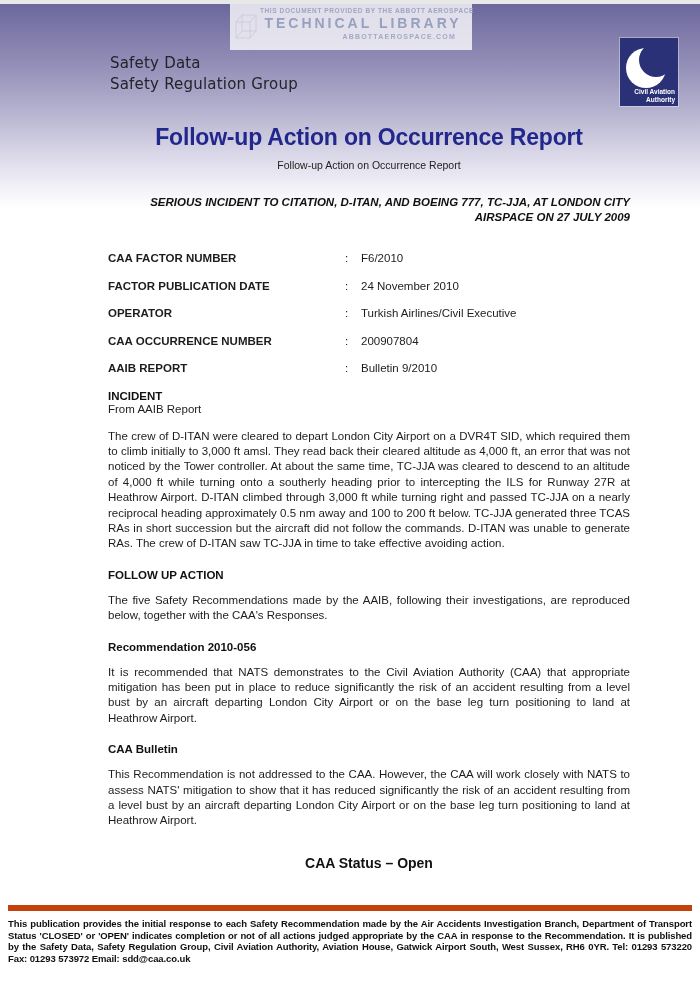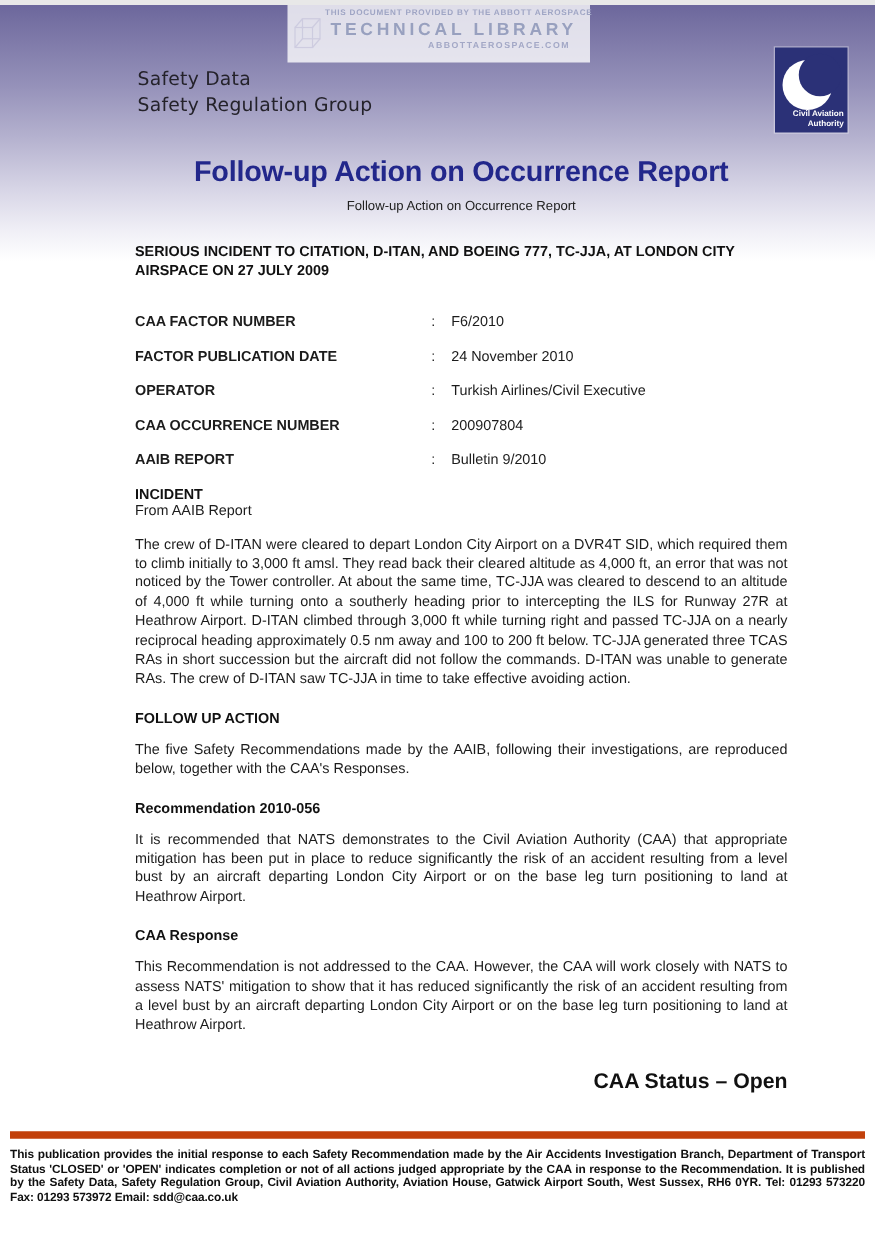--- a/index.html
+++ b/index.html
@@ -45,36 +45,36 @@
     font-size:6.5px; line-height:7.5px; font-weight:bold; text-align:right;
   }
   
   .content { position:absolute; left:108px; top:120px; width:522px; }
   .doc-title {
     font-size:23px; font-weight:bold; color:#22278b;
     text-align:center; letter-spacing:-0.2px;
   }
   .doc-subtitle { font-size:10.5px; color:#222; text-align:center; margin-top:8px; }
   .incident {
-    font-size:11.5px; font-weight:bold; 
-    text-align:left; margin-top:24px; line-height:14.5px; color:#111;
+    font-size:11.5px; font-weight:bold; font-style:italic;
+    text-align:right; margin-top:24px; line-height:14.5px; color:#111;
   }
   .kv { margin-top:28px; }
   .kv-row { display:flex; font-size:11.5px; margin-bottom:15.5px; }
   .kv-label { width:237px; font-weight:bold; }
   .kv-colon { width:16px; }
   .sec-head { font-size:11.5px; font-weight:bold; color:#111; }
   .mt17 { margin-top:17px; }
   .sub-line { font-size:11.5px; line-height:15px; }
   .para {
     font-size:11.5px; line-height:15.4px; text-align:justify;
     margin-top:12px; color:#1c1c1c;
   }
   .status-line {
-    font-size:17px; font-weight:bold; text-align:right; margin-top:26px; color:#111;
+    font-size:14px; font-weight:bold; text-align:center; margin-top:26px; color:#111;
   }
   
   .footer {
     position:absolute; left:8px; right:8px; top:901px;
     border-top:6px solid #c2410c; padding-top:7px;
   }
   .footer p {
     font-size:9.5px; font-weight:bold; line-height:11.5px;
     text-align:justify; color:#101010; letter-spacing:-0.1px;
   }
@@ -157,21 +157,21 @@
     <div class="sec-head">INCIDENT</div>
     <div class="sub-line">From AAIB Report</div>
     <p class="para">The crew of D-ITAN were cleared to depart London City Airport on a DVR4T SID, which required them to climb initially to 3,000 ft amsl. They read back their cleared altitude as 4,000 ft, an error that was not noticed by the Tower controller. At about the same time, TC-JJA was cleared to descend to an altitude of 4,000 ft while turning onto a southerly heading prior to intercepting the ILS for Runway 27R at Heathrow Airport. D-ITAN climbed through 3,000 ft while turning right and passed TC-JJA on a nearly reciprocal heading approximately 0.5 nm away and 100 to 200 ft below. TC-JJA generated three TCAS RAs in short succession but the aircraft did not follow the commands. D-ITAN was unable to generate RAs. The crew of D-ITAN saw TC-JJA in time to take effective avoiding action.</p>
 
     <div class="sec-head mt17">FOLLOW UP ACTION</div>
     <p class="para">The five Safety Recommendations made by the AAIB, following their investigations, are reproduced below, together with the CAA's Responses.</p>
 
     <div class="sec-head mt17">Recommendation 2010-056</div>
     <p class="para">It is recommended that NATS demonstrates to the Civil Aviation Authority (CAA) that appropriate mitigation has been put in place to reduce significantly the risk of an accident resulting from a level bust by an aircraft departing London City Airport or on the base leg turn positioning to land at Heathrow Airport.</p>
 
-    <div class="sec-head mt17">CAA Response</div>
+    <div class="sec-head mt17">CAA Bulletin</div>
     <p class="para">This Recommendation is not addressed to the CAA. However, the CAA will work closely with NATS to assess NATS' mitigation to show that it has reduced significantly the risk of an accident resulting from a level bust by an aircraft departing London City Airport or on the base leg turn positioning to land at Heathrow Airport.</p>
 
     <div class="status-line">CAA Status – Open</div>
 
   </div>
 
   <div class="footer">
     <p>This publication provides the initial response to each Safety Recommendation made by the Air Accidents Investigation Branch, Department of Transport Status 'CLOSED' or 'OPEN' indicates completion or not of all actions judged appropriate by the CAA in response to the Recommendation. It is published by the Safety Data, Safety Regulation Group, Civil Aviation Authority, Aviation House, Gatwick Airport South, West Sussex, RH6 0YR. Tel: 01293 573220 Fax: 01293 573972 Email: sdd@caa.co.uk</p>
   </div>
 

